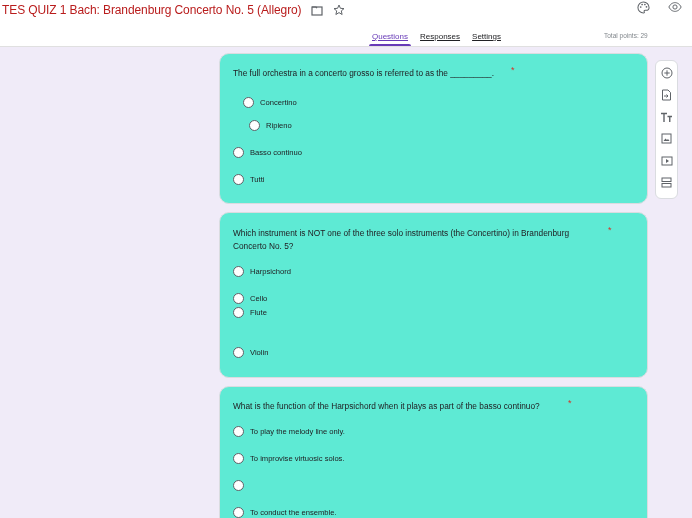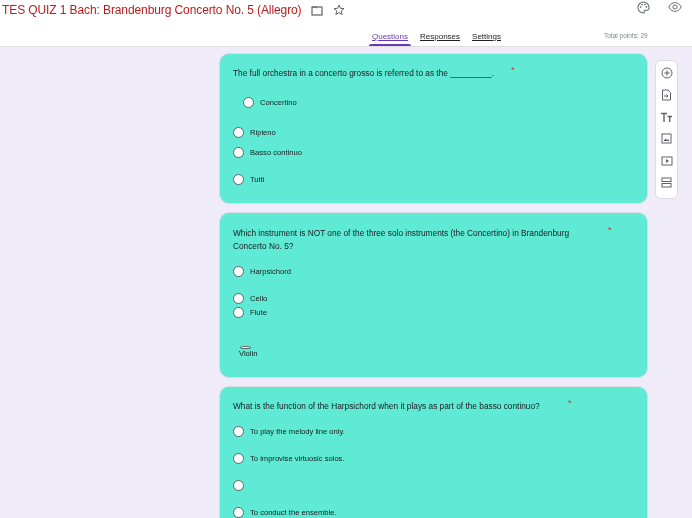--- a/index.html
+++ b/index.html
@@ -103,21 +103,21 @@
   <div class="total-points">Total points: 29</div>
 </div>
 
 <div class="card" style="top:53px;height:151px;">
   <div class="q-text" style="top:13px;">The full orchestra in a concerto grosso is referred to as the _________.</div>
   <span class="req" style="left:291px;top:11px;">*</span>
   <div class="opt" style="top:42px;margin-left:10px;">
     <span class="radio"></span>
     <span class="opt-label">Concertino</span>
   </div>
-  <div class="opt" style="top:72px;">
+  <div class="opt" style="top:65px;margin-left:16px;">
     <span class="radio"></span>
     <span class="opt-label">Ripieno</span>
   </div>
   <div class="opt" style="top:92px;">
     <span class="radio"></span>
     <span class="opt-label">Basso continuo</span>
   </div>
   <div class="opt" style="top:119px;">
     <span class="radio"></span>
     <span class="opt-label">Tutti</span>
@@ -133,21 +133,21 @@
     <span class="opt-label">Harpsichord</span>
   </div>
   <div class="opt" style="top:79px;">
     <span class="radio"></span>
     <span class="opt-label">Cello</span>
   </div>
   <div class="opt" style="top:93px;">
     <span class="radio"></span>
     <span class="opt-label">Flute</span>
   </div>
-  <div class="opt" style="top:133px;flex-direction:column;">
+  <div class="opt" style="top:133px;">
     <span class="radio"></span>
     <span class="opt-label">Violin</span>
   </div>
 </div>
 
 <div class="card" style="top:386px;height:150px;">
   <div class="q-text" style="top:13px;">What is the function of the Harpsichord when it plays as part of the basso continuo?</div>
   <span class="req" style="left:348px;top:11px;">*</span>
   <div class="opt" style="top:38px;">
     <span class="radio"></span>

